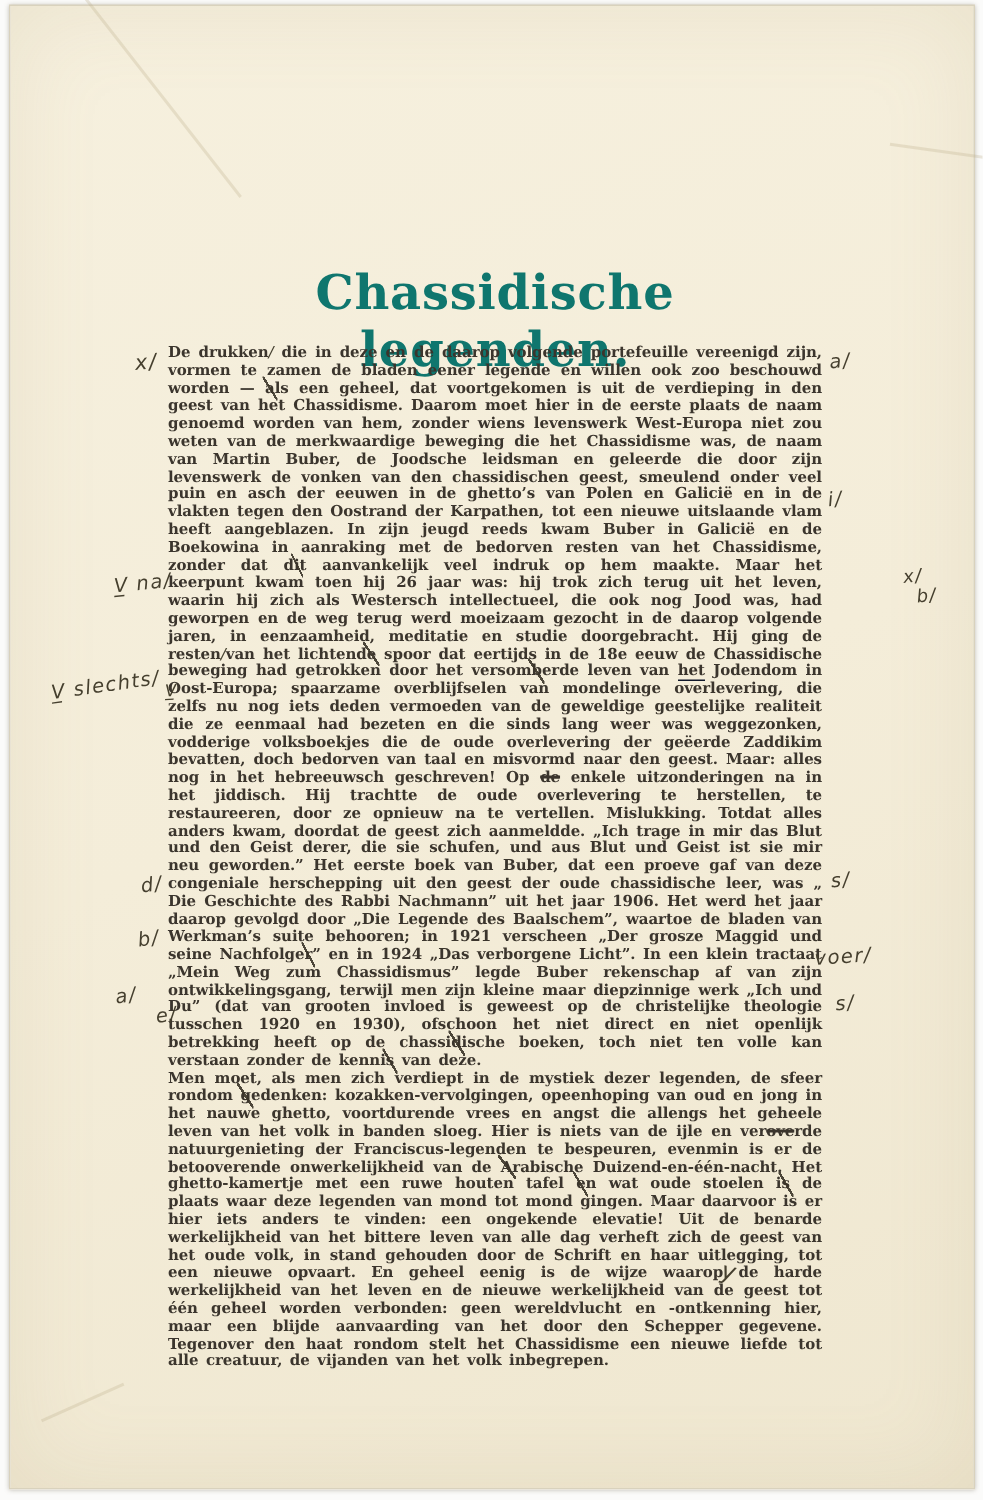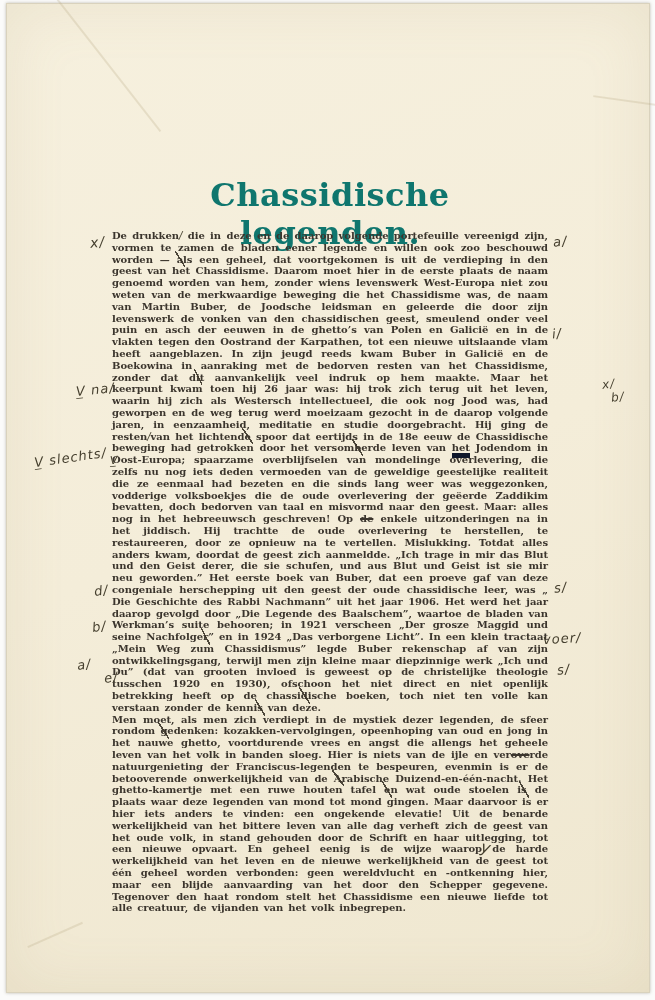--- a/index.html
+++ b/index.html
@@ -44,21 +44,21 @@
     font-size:10px;
     line-height:11.8px;
     font-weight:bold;
     letter-spacing:-.05px;
     word-spacing:1.6px;
     text-align:justify;
   }
   .textblock p{margin:0;}
   
   .seg-strike{text-decoration:line-through;text-decoration-thickness:1.6px;}
-  .seg-u{border-bottom:5px solid #0f172a;}
+  .seg-u{border-bottom:1px solid #0f172a;}
   .seg-slash{position:relative;display:inline-block;}
   .seg-slash::after{
     content:"";position:absolute;left:-2px;right:-2px;top:-3px;bottom:-2px;
     background:linear-gradient(to top right,transparent 46%,rgba(58,52,40,.9) 46%,rgba(58,52,40,.9) 55%,transparent 55%);
   }
   .seg-pen{
     font-family:"DejaVu Sans", sans-serif;
     font-style:italic;font-weight:normal;
     color:#45402f;
   }

